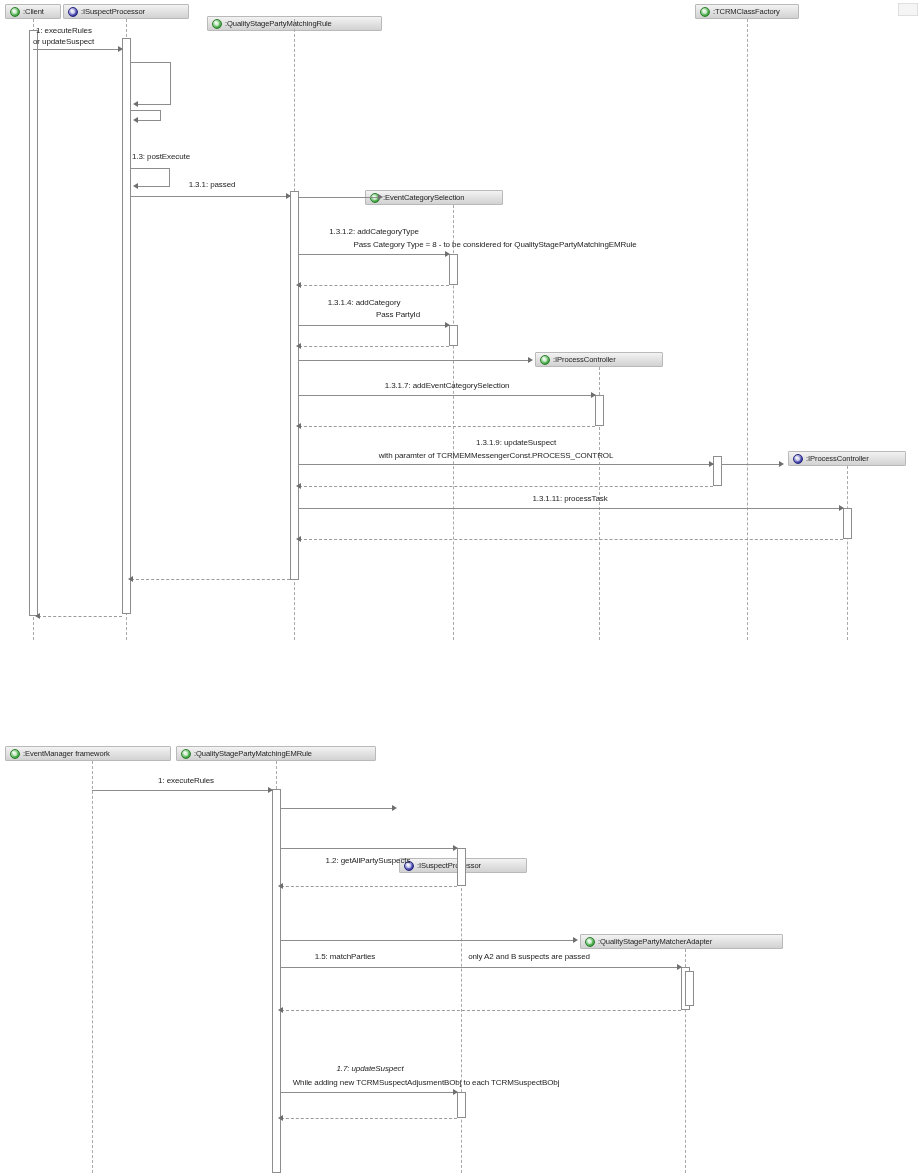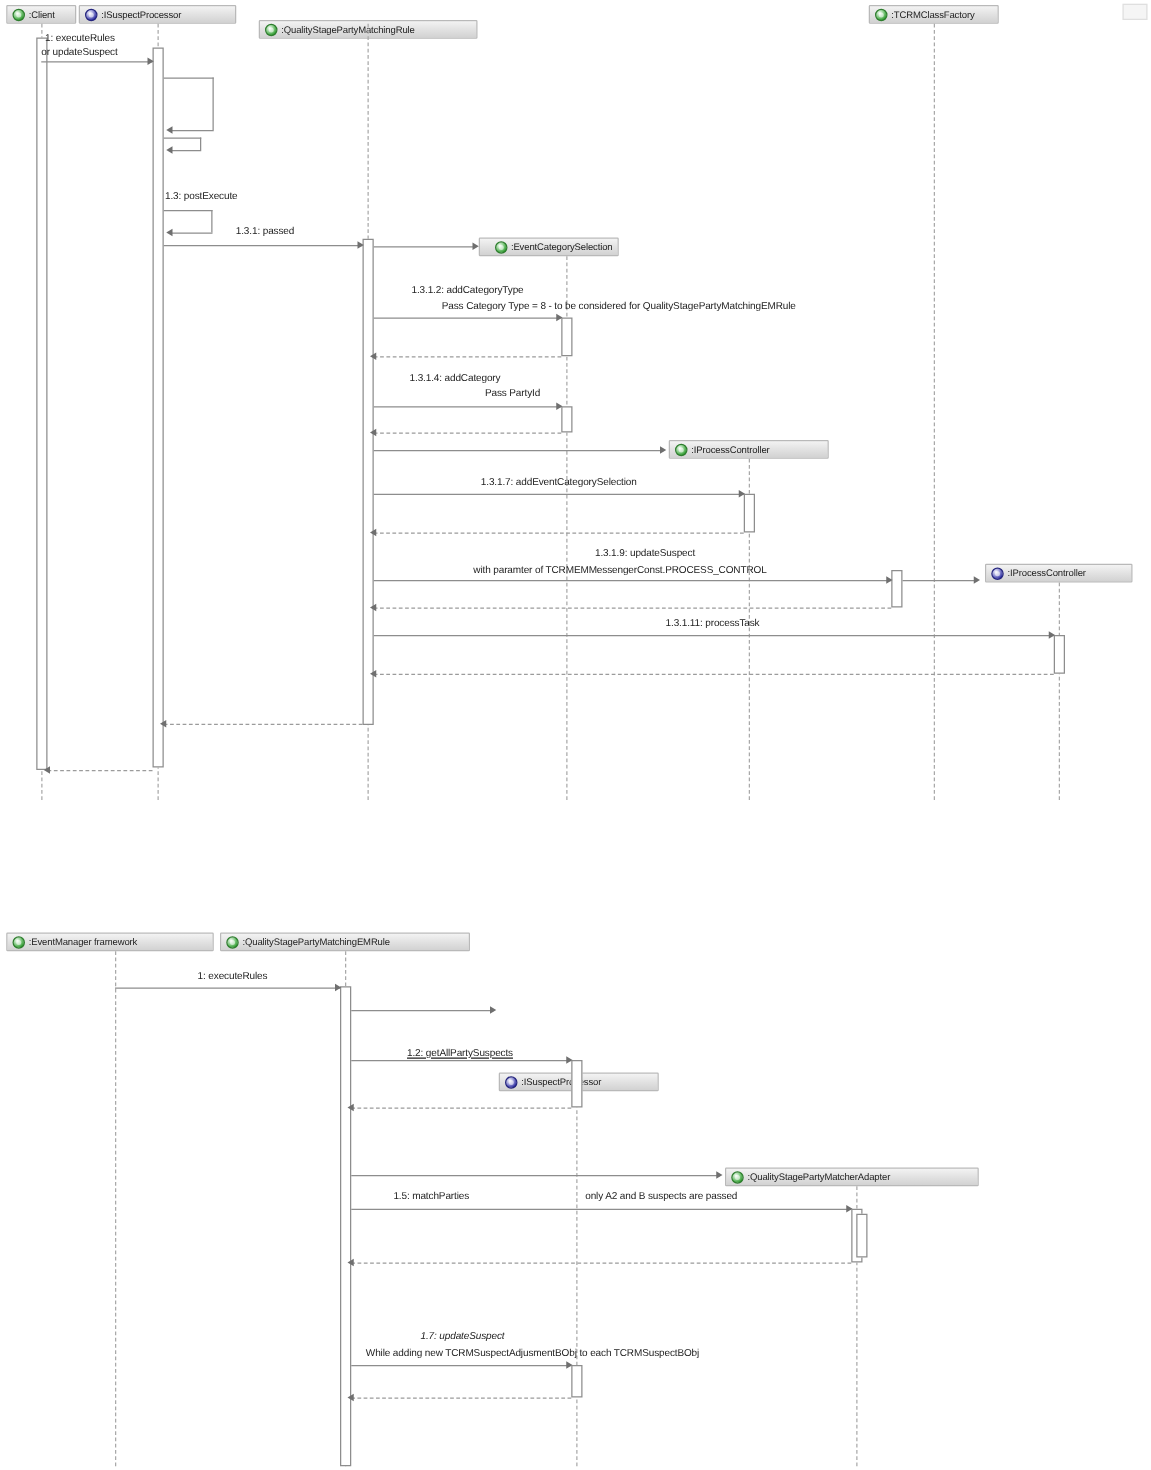--- a/index.html
+++ b/index.html
@@ -140,21 +140,21 @@
   <div class="lifeline" style="left:294px; top:19px; height:621px;"></div>
   <div class="act" style="left:290px; top:191px; height:389px;"></div>
 
   <div class="head" style="left:695px; top:4px; width:104px;">
     <span class="ico cls"></span>
     <span>:TCRMClassFactory</span>
   </div>
   <div class="lifeline" style="left:747px; top:19px; height:621px;"></div>
   <div class="act" style="left:713px; top:456px; height:30px;"></div>
 
-  <div class="head" style="left:383px; top:190px; width:112px;justify-content:flex-end;">
+  <div class="head" style="left:365px; top:190px; width:138px;">
     <span class="ico cls"></span>
     <span>:EventCategorySelection</span>
   </div>
   <div class="lifeline" style="left:453px; top:205px; height:435px;"></div>
   <div class="act" style="left:449px; top:254px; height:31px;"></div>
   <div class="act" style="left:449px; top:325px; height:21px;"></div>
 
   <div class="head" style="left:535px; top:352px; width:128px;">
     <span class="ico cls"></span>
     <span>:IProcessController</span>
@@ -199,21 +199,21 @@
 
   <div class="lbl c" style="left:374px; top:227px;">1.3.1.2: addCategoryType</div>
   <div class="lbl c" style="left:495px; top:240px;">Pass Category Type = 8 - to be considered for QualityStagePartyMatchingEMRule</div>
   <div class="msg" style="left:299px; top:254px; width:150px;"></div>
   <div class="arrow r" style="left:445px; top:251px;"></div>
 
   <div class="msg ret" style="left:299px; top:285px; width:150px;"></div>
   <div class="arrow l" style="left:296px; top:282px;"></div>
 
   <div class="lbl c" style="left:364px; top:298px;">1.3.1.4: addCategory</div>
-  <div class="lbl c" style="left:410px; top:310px;">Pass PartyId</div>
+  <div class="lbl c" style="left:398px; top:310px;">Pass PartyId</div>
   <div class="msg" style="left:299px; top:325px; width:150px;"></div>
   <div class="arrow r" style="left:445px; top:322px;"></div>
 
   <div class="msg ret" style="left:299px; top:346px; width:150px;"></div>
   <div class="arrow l" style="left:296px; top:343px;"></div>
 
   <div class="msg" style="left:299px; top:360px; width:232px;"></div>
   <div class="arrow r" style="left:528px; top:357px;"></div>
 
   <div class="lbl c" style="left:447px; top:381px;">1.3.1.7: addEventCategorySelection</div>
@@ -276,21 +276,21 @@
   <div class="act" style="left:681px; top:967px; height:43px;"></div>
   <div class="act" style="left:685px; top:971px; height:35px;"></div>
 
   <div class="lbl c" style="left:186px; top:776px;">1: executeRules</div>
   <div class="msg" style="left:92px; top:790px; width:180px;"></div>
   <div class="arrow r" style="left:268px; top:787px;"></div>
 
   <div class="msg" style="left:281px; top:808px; width:114px;"></div>
   <div class="arrow r" style="left:392px; top:805px;"></div>
 
-  <div class="lbl c" style="left:368px; top:838px;text-decoration:underline;">1.2: getAllPartySuspects</div>
+  <div class="lbl c" style="left:368px; top:856px;">1.2: getAllPartySuspects</div>
   <div class="msg" style="left:281px; top:848px; width:176px;"></div>
   <div class="arrow r" style="left:453px; top:845px;"></div>
 
   <div class="msg ret" style="left:281px; top:886px; width:176px;"></div>
   <div class="arrow l" style="left:278px; top:883px;"></div>
 
   <div class="msg" style="left:281px; top:940px; width:295px;"></div>
   <div class="arrow r" style="left:573px; top:937px;"></div>
 
   <div class="lbl c" style="left:345px; top:952px;">1.5: matchParties</div>

